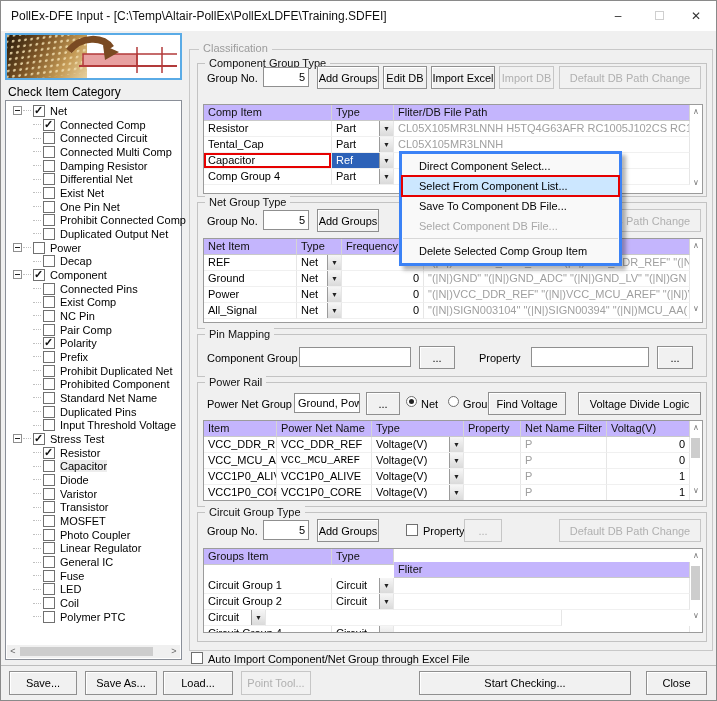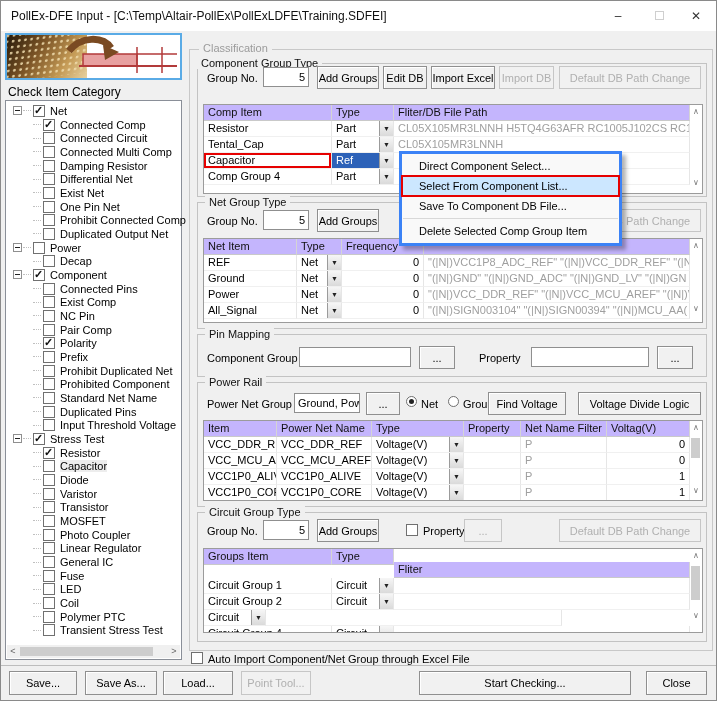--- a/index.html
+++ b/index.html
@@ -283,38 +283,33 @@
         <div class="trow child">
           <span class="dash"></span>
           <span class="cbx"></span>
           <span class="tlabel">Coil</span>
         </div>
         <div class="trow child">
           <span class="dash"></span>
           <span class="cbx"></span>
           <span class="tlabel">Polymer PTC</span>
         </div>
-        <div class="trow child">
-          <span class="dash"></span>
-          <span class="cbx"></span>
-          <span class="tlabel">Transient Stress Test</span>
-        </div>
       </div>
     <div class="hscroll">
       <span class="harrow" style="left:0">&lt;</span>
       <span class="hthumb"></span>
       <span class="harrow" style="right:0">&gt;</span>
     </div>
   </div>
 
   <div class="clsbox"></div>
   <div class="clslabel">Classification</div>
 
   <div class="grp" style="left:196px;top:62px;width:510px;height:134px"></div>
-  <div class="glabel" style="left:196px;top:56px">Component Group Type</div>
+  <div class="glabel" style="left:204px;top:56px">Component Group Type</div>
   <div class="lbl" style="left:206px;top:71px">Group No.</div>
   <div class="textbox tb-right" style="left:262px;top:66px;width:46px">5</div>
   <div class="btn" style="left:316px;top:65px;width:62px">Add Groups</div>
   <div class="btn" style="left:382px;top:65px;width:44px">Edit DB</div>
   <div class="btn" style="left:430px;top:65px;width:64px">Import Excel</div>
   <div class="btn disabled" style="left:498px;top:65px;width:55px">Import DB</div>
   <div class="btn disabled" style="left:558px;top:65px;width:142px">Default DB Path Change</div>
   <div class="tbl" id="comp-table" style="left:202px;top:103px;width:500px;height:90px">
       <div class="thead">
         <span class="th" style="width: 128px;">Comp Item</span>
@@ -445,21 +440,21 @@
         <span class="td ddcell" style="width: 92px;">
           <span class="typetxt">Voltage(V)</span>
           <span class="ddbtn">▼</span>
         </span>
         <span class="td" style="width: 57px;"></span>
         <span class="td gray" style="width: 86px;">P</span>
         <span class="td num" style="width: 83px;">0</span>
       </div>
       <div class="trw">
         <span class="td" style="width: 73px;">VCC_MCU_ARE</span>
-        <span class="td" style="width: 95px;">VCC_MCU_AREF</span>
+        <span class="td" style="width: 95px; font-family: Liberation Mono, monospace;">VCC_MCU_AREF</span>
         <span class="td ddcell" style="width: 92px;">
           <span class="typetxt">Voltage(V)</span>
           <span class="ddbtn">▼</span>
         </span>
         <span class="td" style="width: 57px;"></span>
         <span class="td gray" style="width: 86px;">P</span>
         <span class="td num" style="width: 83px;">0</span>
       </div>
       <div class="trw">
         <span class="td" style="width: 73px;">VCC1P0_ALIVE</span>
@@ -546,16 +541,17 @@
   <div class="btn" style="left:84px;top:670px;width:72px;height:24px">Save As...</div>
   <div class="btn" style="left:162px;top:670px;width:70px;height:24px">Load...</div>
   <div class="btn disabled" style="left:240px;top:670px;width:70px;height:24px">Point Tool...</div>
   <div class="btn" style="left:418px;top:670px;width:212px;height:24px">Start Checking...</div>
   <div class="btn" style="left:645px;top:670px;width:61px;height:24px">Close</div>
 
   <div class="menu" id="menu">
       <div class="menu-item">Direct Component Select...</div>
       <div class="menu-item hl">Select From Component List...</div>
       <div class="menu-item">Save To Component DB File...</div>
+      <div class="menu-item disabled">Select Component DB File...</div>
       <div class="menu-sep"></div>
       <div class="menu-item">Delete Selected Comp Group Item</div>
     </div>
 </div>
 
 </body></html>

